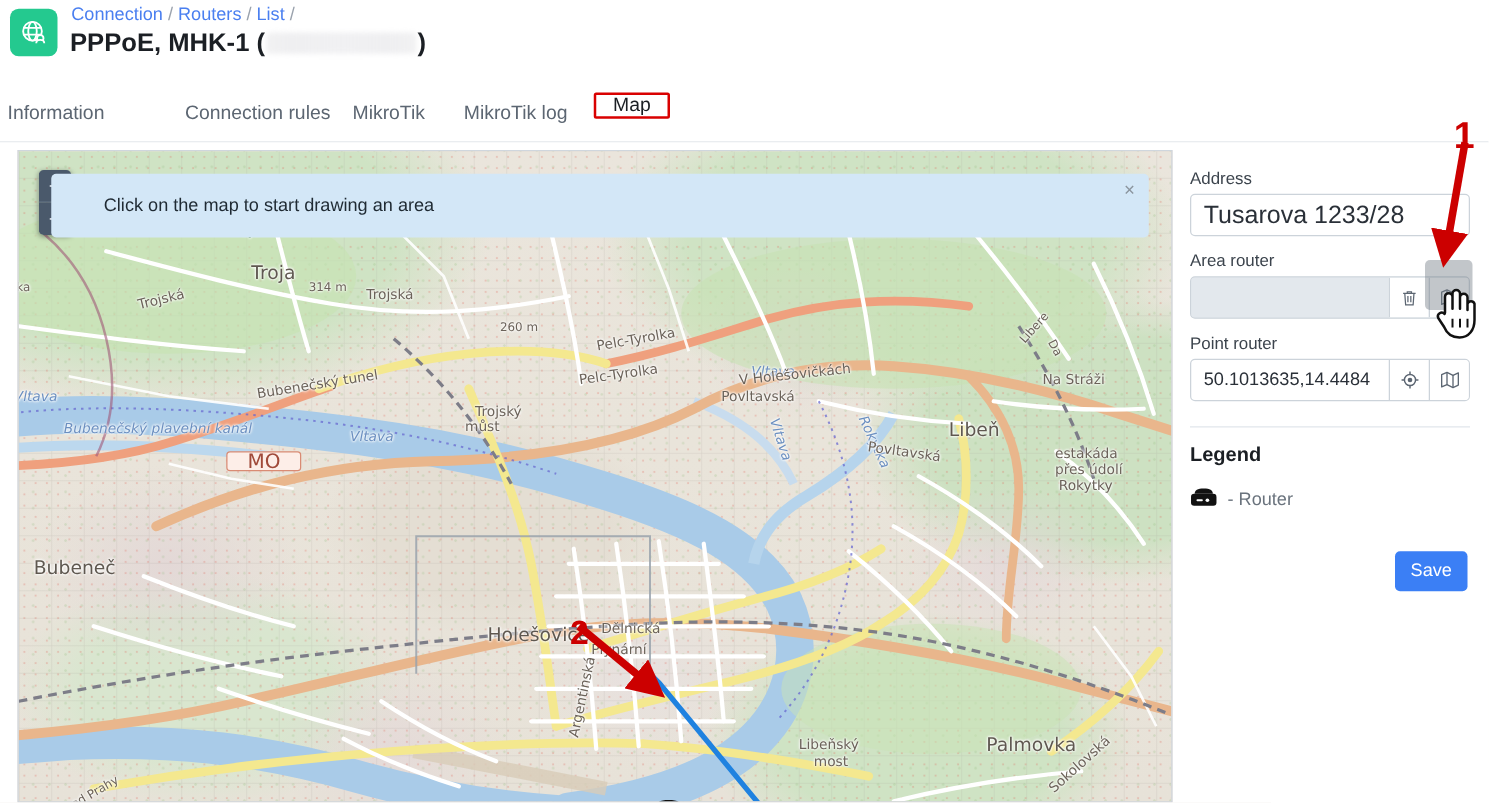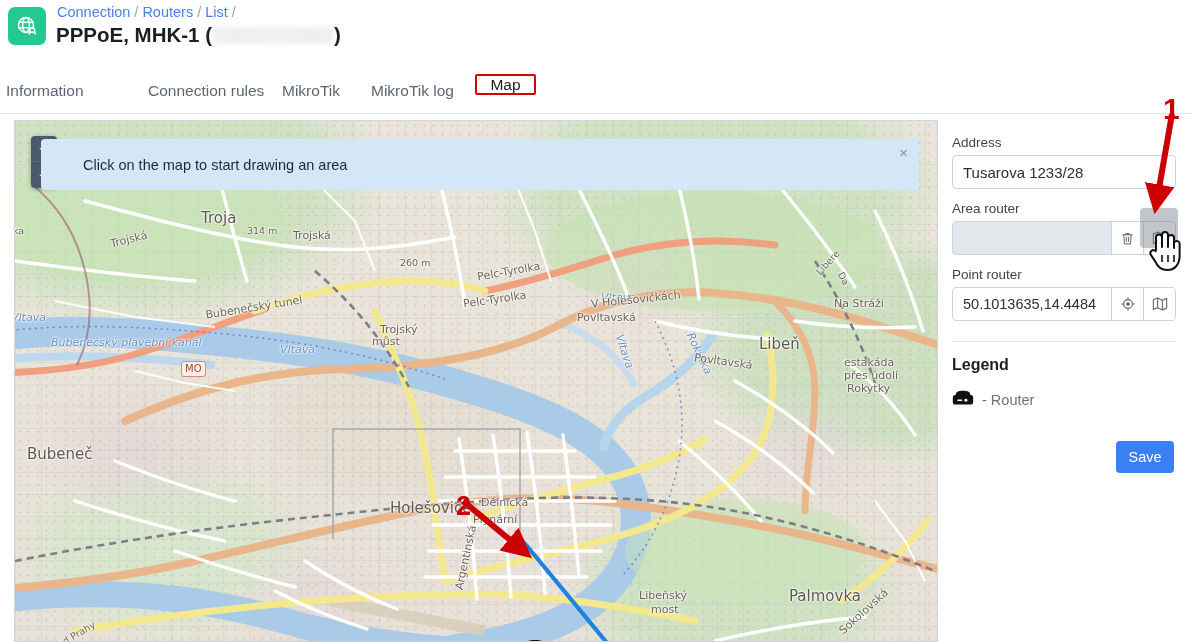--- a/index.html
+++ b/index.html
@@ -175,26 +175,26 @@
     pointer-events: none;
   }
   .maplabel.big { font-size: 15px; color: #5f5850; }
   .maplabel.water { color: #6b8fc0; font-style: italic; }
   .maplabel.green { color: #5c8a4e; }
   .maplabel.tiny { font-size: 9.5px; }
 
   .mo-shield {
     position: absolute;
     font-family: "DejaVu Sans", sans-serif;
-    font-size: 10px;
+    font-size: 16px;
     color: #a04a3a;
     background: #fdeee8;
     border: 1px solid #d98b74;
     border-radius: 3px;
-    padding: 0 3px;
+    padding: 0 16px;
     line-height: 14px;
   }
 
   
   .zoom-ctl {
     position: absolute;
     left: 16px; top: 15px;
     width: 26px;
     border-radius: 4px;
     overflow: hidden;
@@ -260,21 +260,21 @@
     color: #3c444d;
     margin-bottom: 5px;
     margin-top: 0;
   }
   .field-row { position: relative; margin-bottom: 12px; }
   .text-input {
     width: 224px; height: 34px;
     border: 1px solid #ccd3da;
     border-radius: 4px;
     background: #ffffff;
-    font-size: 15px;
+    font-size: 20px;
     color: #2a3views;
     color: #2a3038;
     padding: 0 10px;
     font-family: "Liberation Sans", sans-serif;
     outline: none;
   }
   .input-group {
     position: relative;
     display: flex;
     width: 224px; height: 34px;

